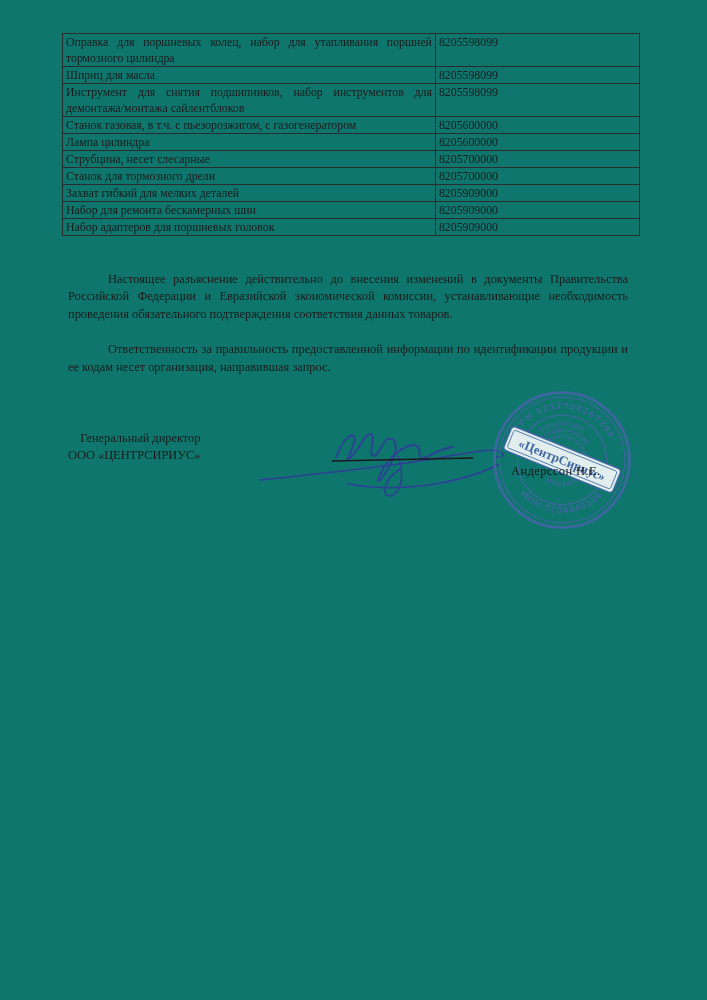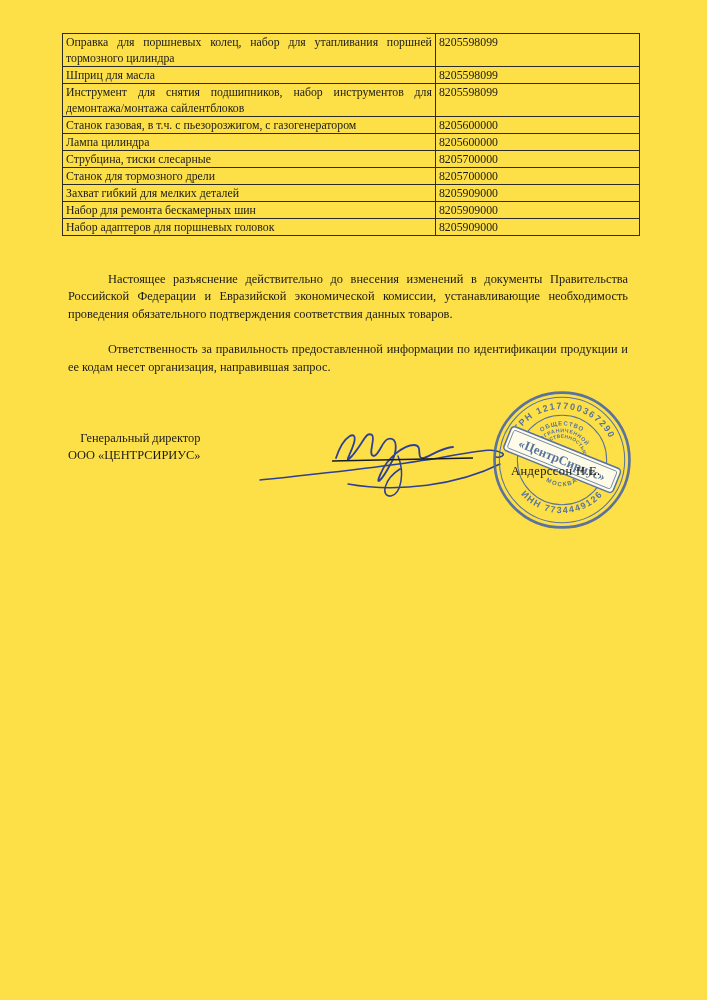--- a/index.html
+++ b/index.html
@@ -1,19 +1,19 @@
 <!DOCTYPE html>
 <html><head>
 <meta charset="utf-8">
 <style>
   html,body{margin:0;padding:0;background:#e8e8e8;}
   .page{
     position:relative;
     width:707px;height:1000px;
-    background:#fde047;
+    background:#0f766e;
     margin:0 auto;
     font-family:"Liberation Serif","DejaVu Serif",serif;
     color:#1a1a1a;
     overflow:hidden;
   }
   
   table.codes{
     position:absolute;left:62px;top:33px;width:578px;
     border-collapse:collapse;
     font-size:11.8px;line-height:16px;
@@ -67,21 +67,21 @@
       </tr>
       <tr>
         <td class="name-cell">Станок газовая, в т.ч. с пьезорозжигом, с газогенератором</td>
         <td class="code-cell">8205600000</td>
       </tr>
       <tr>
         <td class="name-cell">Лампа цилиндра</td>
         <td class="code-cell">8205600000</td>
       </tr>
       <tr>
-        <td class="name-cell">Струбцина, тиски слесарные</td>
+        <td class="name-cell">Струбцина, несет слесарные</td>
         <td class="code-cell">8205700000</td>
       </tr>
       <tr>
         <td class="name-cell">Станок для тормозного дрели</td>
         <td class="code-cell">8205700000</td>
       </tr>
       <tr>
         <td class="name-cell">Захват гибкий для мелких деталей</td>
         <td class="code-cell">8205909000</td>
       </tr>

